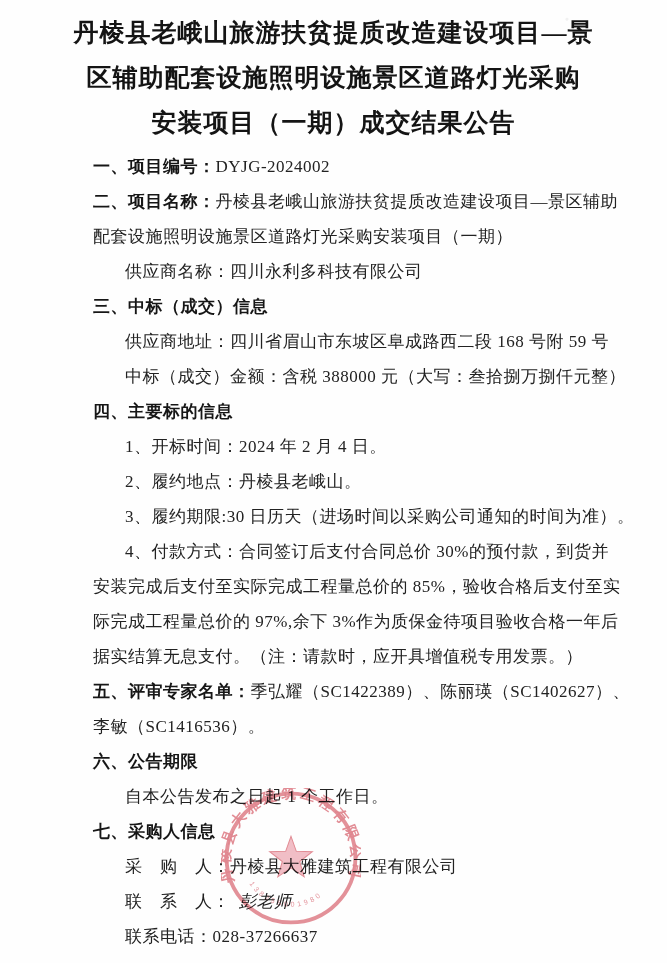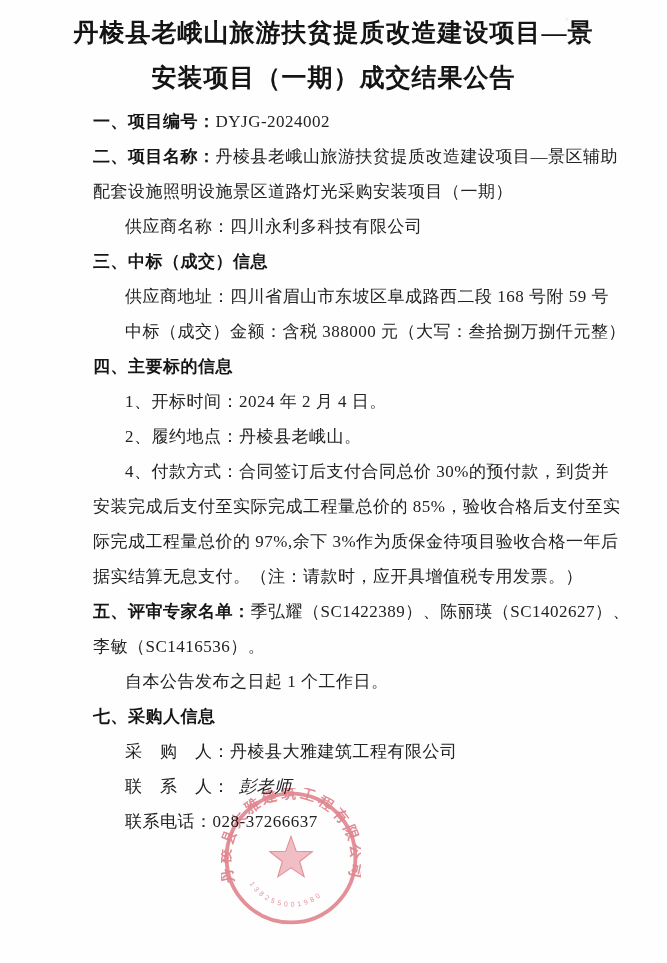--- a/index.html
+++ b/index.html
@@ -68,20 +68,21 @@
     pointer-events:none;
   }
 </style>
 </head>
 <body>
 
 <div class="page">
 
   <div class="title-block">
     <div class="title-line">丹棱县老峨山旅游扶贫提质改造建设项目—景</div>
+    <div class="title-line">区辅助配套设施照明设施景区道路灯光采购</div>
     <div class="title-line">安装项目（一期）成交结果公告</div>
   </div>
 
   <div class="doc-body">
 
     <div class="line">
       <span class="b">一、项目编号：</span><span class="v">DYJG-2024002</span>
     </div>
 
     <div class="line">
@@ -107,39 +108,45 @@
     <div class="line">
       <span class="b">四、主要标的信息</span>
     </div>
     <div class="line indent">
       <span class="v">1、开标时间：2024 年 2 月 4 日。</span>
     </div>
     <div class="line indent">
       <span class="v">2、履约地点：丹棱县老峨山。</span>
     </div>
     <div class="line indent">
+      <span class="v">3、履约期限:30 日历天（进场时间以采购公司通知的时间为准）。</span>
+    </div>
+    <div class="line indent">
       <span class="v">4、付款方式：合同签订后支付合同总价 30%的预付款，到货并</span>
     </div>
     <div class="line">
       <span class="v">安装完成后支付至实际完成工程量总价的 85%，验收合格后支付至实</span>
     </div>
     <div class="line">
       <span class="v">际完成工程量总价的 97%,余下 3%作为质保金待项目验收合格一年后</span>
     </div>
     <div class="line">
       <span class="v">据实结算无息支付。（注：请款时，应开具增值税专用发票。）</span>
     </div>
 
     <div class="line">
       <span class="b">五、评审专家名单：</span><span class="v">季弘耀（SC1422389）、陈丽瑛（SC1402627）、</span>
     </div>
     <div class="line">
       <span class="v">李敏（SC1416536）。</span>
     </div>
 
+    <div class="line">
+      <span class="b">六、公告期限</span>
+    </div>
     <div class="line indent">
       <span class="v">自本公告发布之日起 1 个工作日。</span>
     </div>
 
     <div class="line">
       <span class="b">七、采购人信息</span>
     </div>
     <div class="line indent">
       <span class="v">采　购　人：</span><span class="v">丹棱县大雅建筑工程有限公司</span>
     </div>

